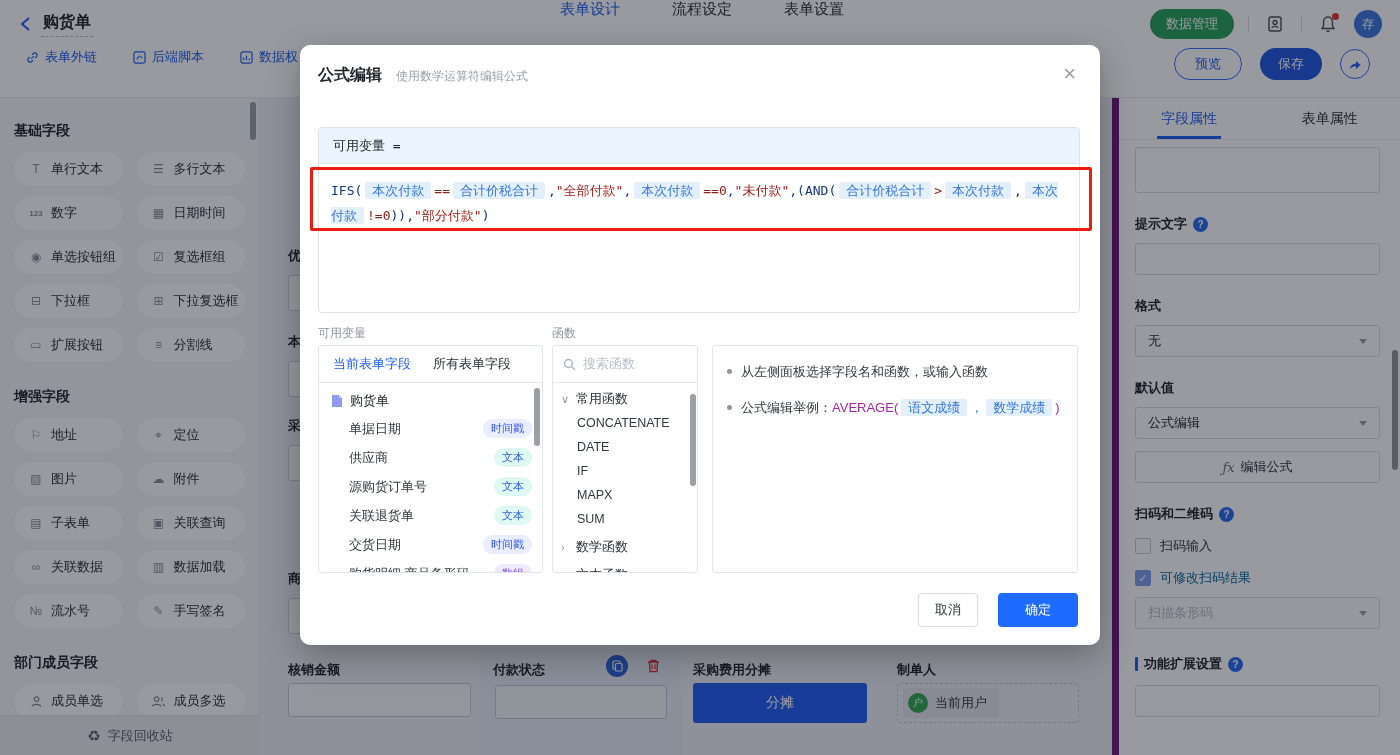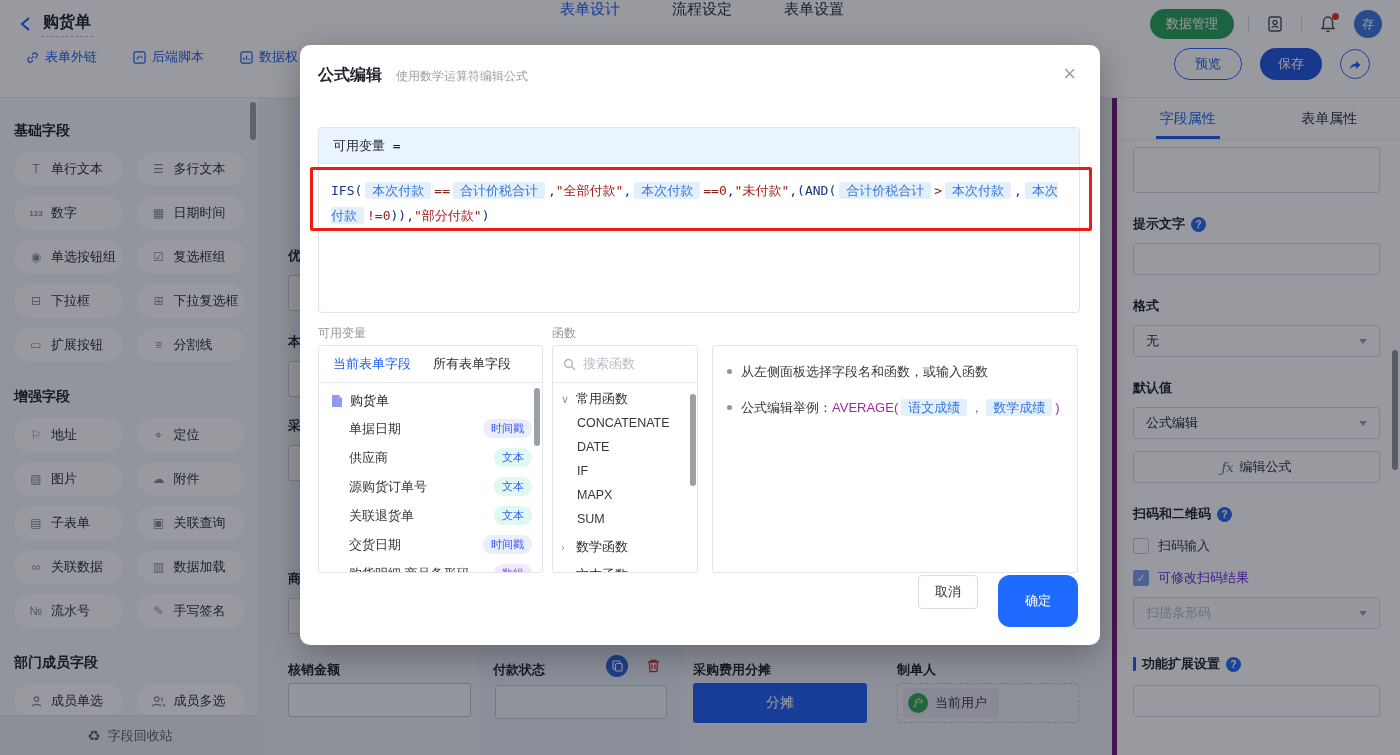--- a/index.html
+++ b/index.html
@@ -47,39 +47,39 @@
   .fld-label { position:absolute; font-weight:bold; font-size:13px; white-space:nowrap; }
   .fld-input { position:absolute; height:34px; background:#f6f8fb; border:1px solid #c3c8d1; border-radius:3px; }
   .sel-field { position:absolute; left:218px; top:550px; width:203px; height:107px; background:#e7edf9; }
   .ic-round { position:absolute; top:7px; width:22px; height:22px; border-radius:50%; display:flex; align-items:center; justify-content:center; cursor:pointer; }
   .btn-spread { position:absolute; left:432px; top:585px; width:174px; height:40px; background:#2160f3; color:#fff; font-size:14px; border:none; border-radius:3px; cursor:pointer; }
   .dashed-box { position:absolute; left:636px; top:585px; width:182px; height:40px; border:1px dashed #c3c7cf; border-radius:3px; display:flex; align-items:center; padding-left:5px; }
   .user-chip { background:#e6e4f0; border-radius:3px; height:30px; display:flex; align-items:center; gap:7px; padding:0 12px 0 5px; }
   .user-ava { width:20px; height:20px; border-radius:50%; background:#35a854; color:#fff; font-size:10px; display:flex; align-items:center; justify-content:center; }
 
   
-  .rpanel { position:absolute; right:0; top:98px; width:288px; bottom:0; background:#fff; border-left:5px solid #701a75; z-index:1; }
+  .rpanel { position:absolute; right:0; top:98px; width:288px; bottom:0; background:#fff; border-left:7px solid #701a75; z-index:1; }
   .rp-tabs { display:flex; height:42px; border-bottom:1px solid #eceef1; }
   .rp-tab { flex:1; display:flex; align-items:center; justify-content:center; font-size:14px; color:#2b2f36; position:relative; cursor:pointer; }
   .rp-tab.active { color:#2160f3; }
   .rp-tab.active::after { content:""; position:absolute; bottom:0; left:50%; transform:translateX(-50%); width:64px; height:3px; background:#2160f3; }
   .rp-body { position:absolute; left:16px; right:20px; top:42px; }
   .rp-box { height:46px; border:1px solid #d8dbe0; border-radius:3px; margin-top:7px; }
   .rp-label { font-size:13px; font-weight:bold; display:flex; align-items:center; gap:6px; margin-top:22px; }
   .rp-input { height:32px; border:1px solid #d8dbe0; border-radius:3px; margin-top:10px; width:100%; background:#fff; }
   .rp-select { height:32px; border:1px solid #d8dbe0; border-radius:3px; margin-top:10px; display:flex; align-items:center; justify-content:space-between; padding:0 12px; cursor:pointer; background:#fff; }
   .rp-select .ph { color:#b3b9c2; }
   .caret { width:0; height:0; border-left:4px solid transparent; border-right:4px solid transparent; border-top:5px solid #9aa0ab; }
   .rp-btn { height:32px; border:1px solid #d8dbe0; border-radius:3px; margin-top:12px; width:100%; background:#fff; display:flex; align-items:center; justify-content:center; gap:6px; font-size:13px; color:#2b2f36; cursor:pointer; }
   .q-ic { width:15px; height:15px; border-radius:50%; background:#2a6cf0; color:#fff; font-size:10px; display:inline-flex; align-items:center; justify-content:center; flex:none; }
   .cb { display:flex; align-items:center; gap:9px; margin-top:14px; cursor:pointer; }
   .cb .box { width:16px; height:16px; border:1px solid #c6cbd4; border-radius:2px; background:#fdfdfe; flex:none; display:flex; align-items:center; justify-content:center; }
   .cb .box.checked { background:#7f9ee8; border-color:#7f9ee8; color:#fff; font-size:11px; }
   .cb .lbl { color:#333a44; }
-  .cb.disabled .lbl { color:#6d28d9; }
+  .cb.disabled .lbl { color:#0369a1; }
   .sec-bar { display:flex; align-items:center; gap:6px; font-weight:bold; margin-top:26px; }
   .sec-bar .bar { width:3px; height:14px; background:#2160f3; border-radius:1px; }
   .rp-scroll { position:absolute; right:2px; top:252px; width:6px; height:120px; background:#8f949b; border-radius:3px; }
 
   
   .overlay { position:absolute; inset:0; background:rgba(9,14,26,0.42); z-index:50; }
   .modal { position:absolute; left:300px; top:45px; width:800px; height:600px; background:#fff; border-radius:10px; box-shadow:0 10px 34px rgba(0,0,0,.28); z-index:60; }
   .m-header { display:flex; align-items:baseline; padding:20px 20px 0 18px; }
   .m-title { font-size:16px; font-weight:bold; }
   .m-sub { font-size:12px; color:#9aa0a8; margin-left:14px; }
@@ -114,21 +114,21 @@
   .f-group { display:flex; align-items:center; gap:5px; padding:7px 0 3px 8px; font-size:13px; color:#2b2f36; cursor:pointer; }
   .f-chev { color:#8f959e; font-size:11px; width:10px; }
   .f-item { padding:5px 0 5px 24px; font-size:12.5px; color:#33383f; cursor:pointer; }
   .f-scroll { position:absolute; right:1px; top:48px; width:6px; height:92px; background:#9aa0a6; border-radius:3px; }
   .tip-row { display:flex; gap:9px; margin-bottom:16px; font-size:13px; color:#33383f; line-height:20px; }
   .bullet { width:5px; height:5px; border-radius:50%; background:#8f959e; margin-top:7px; flex:none; }
   .t2-fn { color:#a626a4; }
   .t2-comma { color:#3576d8; }
   .m-footer { position:absolute; right:22px; bottom:18px; display:flex; gap:20px; }
   .btn-cancel { width:60px; height:34px; background:#fff; border:1px solid #d9dce1; border-radius:4px; font-size:13px; color:#2b2f36; cursor:pointer; }
-  .btn-ok { width:80px; height:52px; background:#1f6bff; border:none; border-radius:12px; font-size:13px; color:#fff; cursor:pointer; }
+  .btn-ok { width:80px; height:34px; background:#1f6bff; border:none; border-radius:4px; font-size:13px; color:#fff; cursor:pointer; }
   svg { display:block; }
 </style>
 </head>
 <body>
 
 <div class="topbar">
   <span class="back-btn">
     <svg width="11" height="16" viewBox="0 0 11 16">
         <polyline points="9,2 2,8 9,14" stroke="#2160f3" stroke-width="2" fill="none"></polyline>
       </svg>

